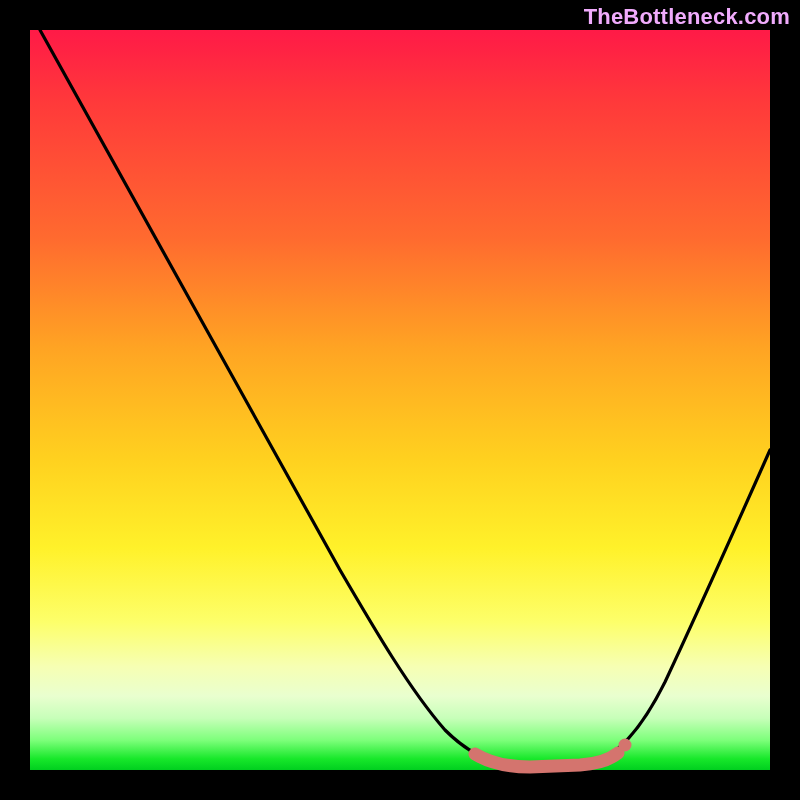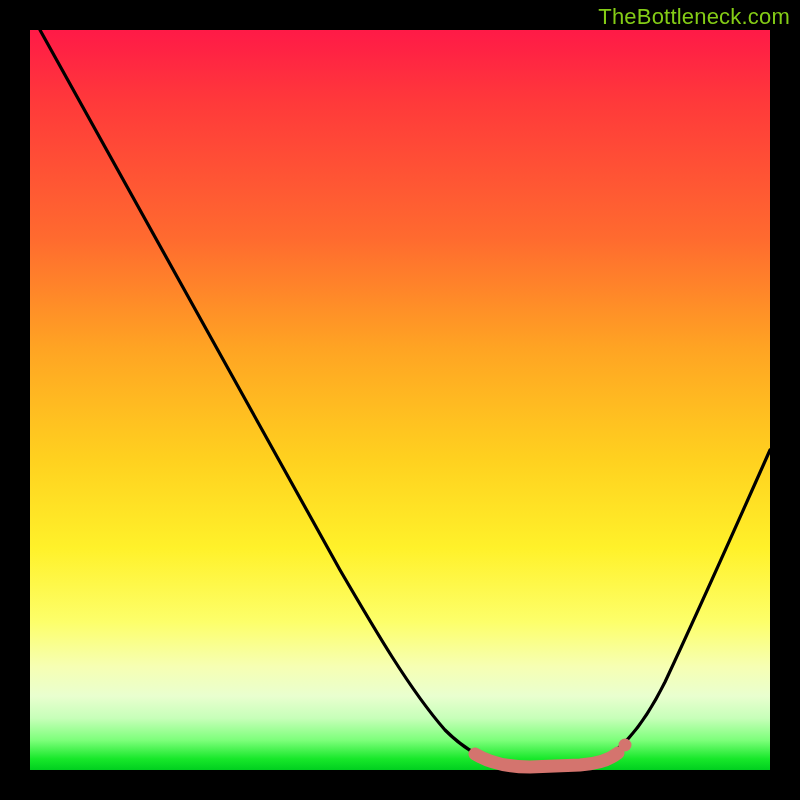--- a/index.html
+++ b/index.html
@@ -38,23 +38,23 @@
       #c7ffb9 93%,
       #7cff7a 96%,
       #17e82a 98.5%,
       #00cf1f 100%
     );
   }
   .watermark {
     position: absolute;
     top: 4px;
     right: 10px;
-    color: #84cc16;
+    color: #f0abfc;
     font-size: 22px;
-    font-weight: 400;
+    font-weight: 700;
     letter-spacing: 0.2px;
   }
   svg.curve {
     position: absolute;
     left: 0;
     top: 0;
     width: 740px;
     height: 740px;
     overflow: visible;
   }

